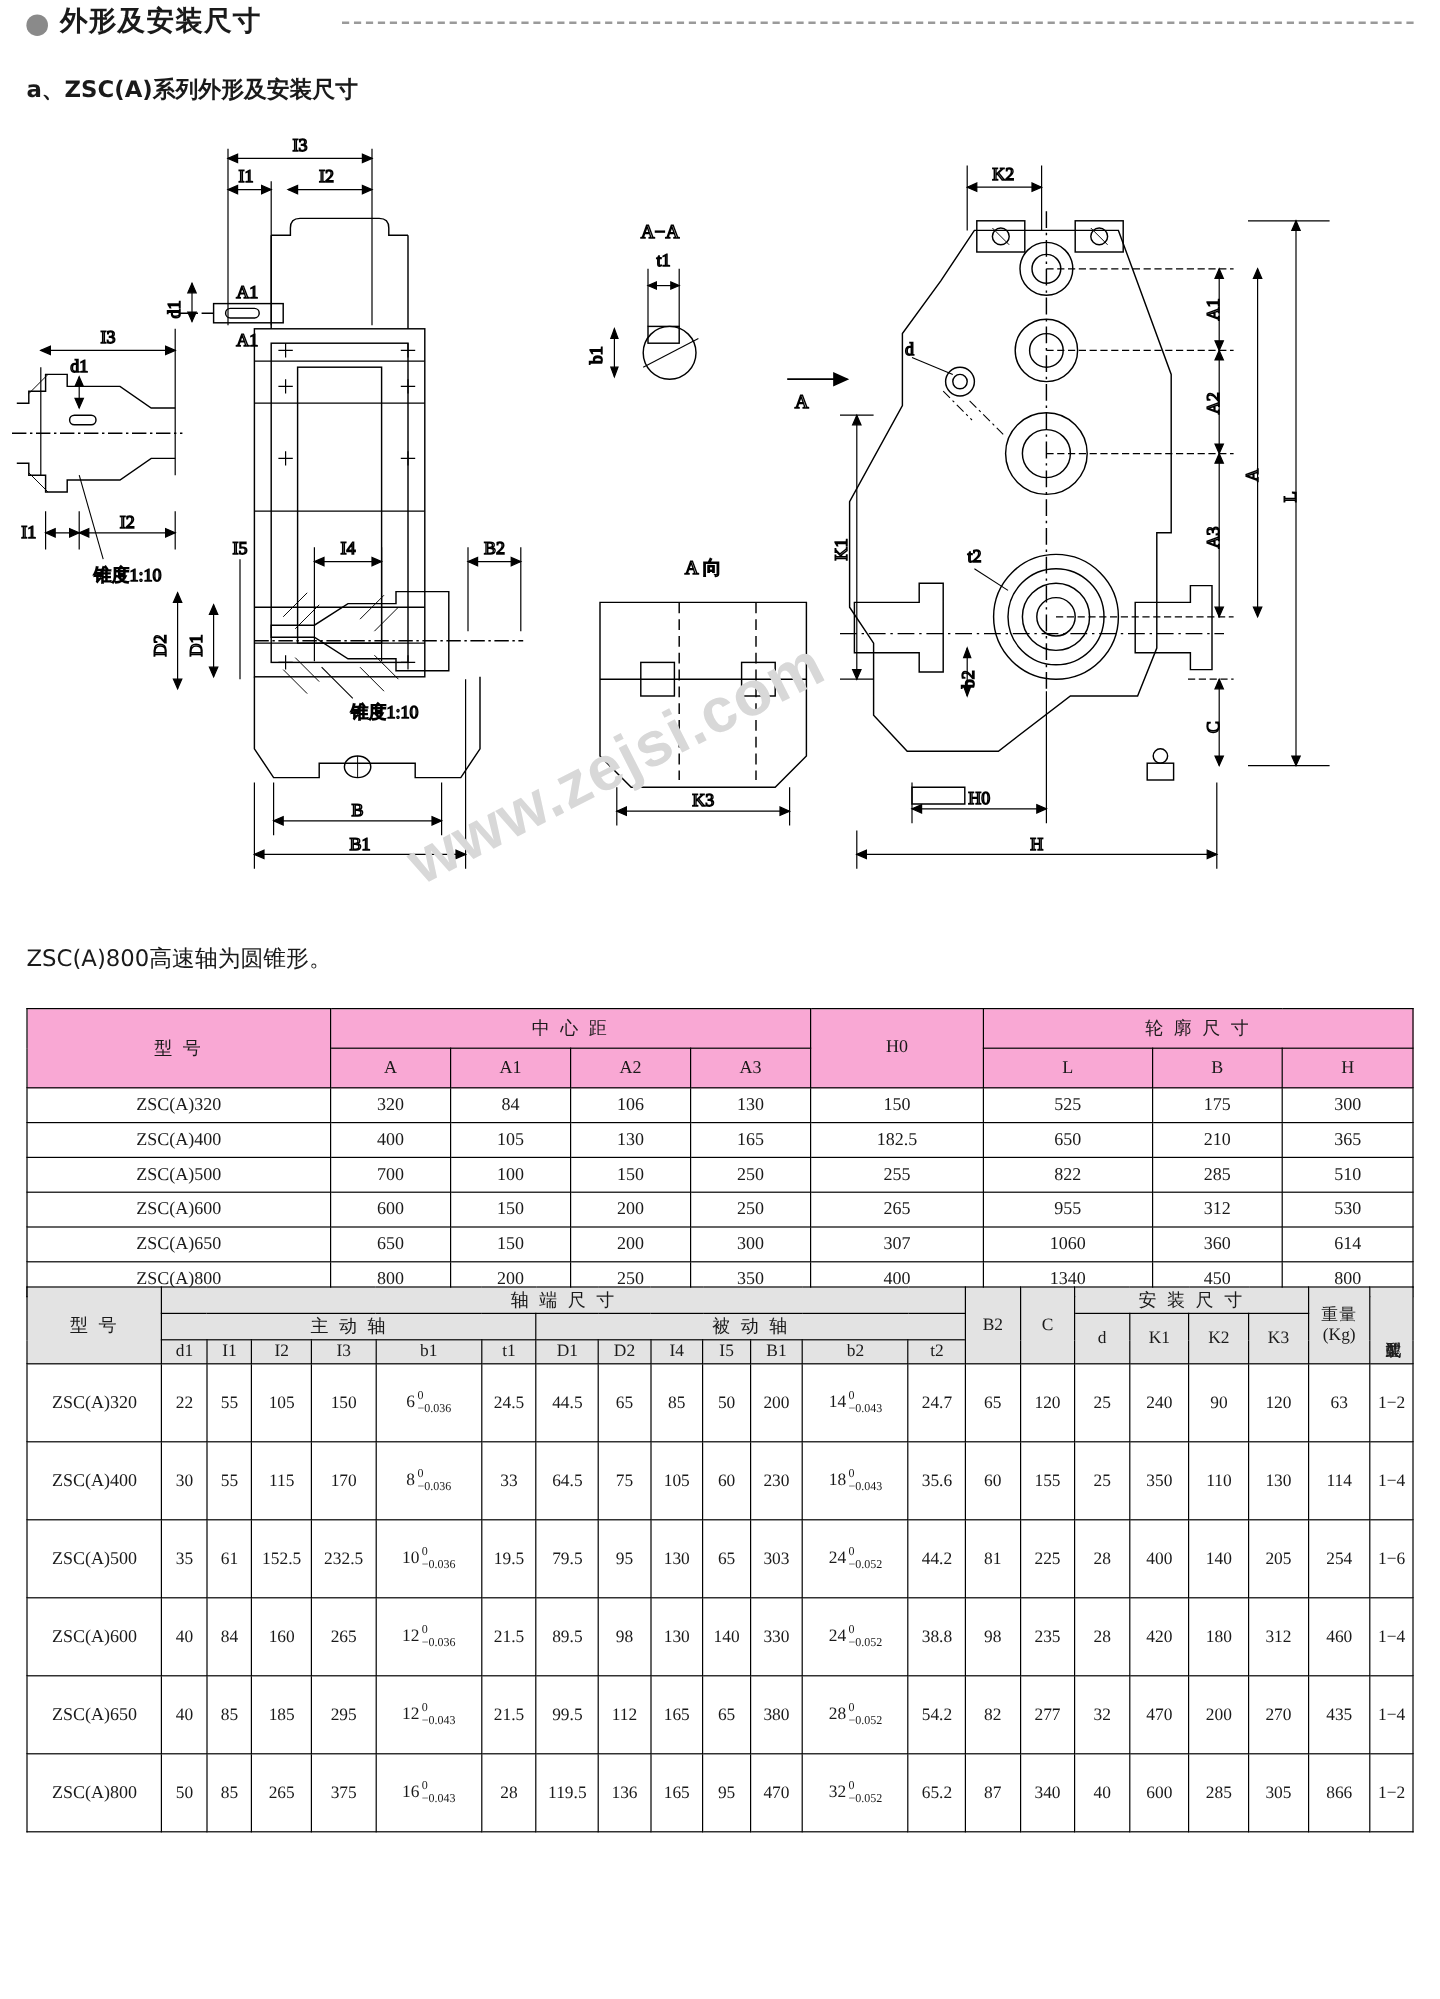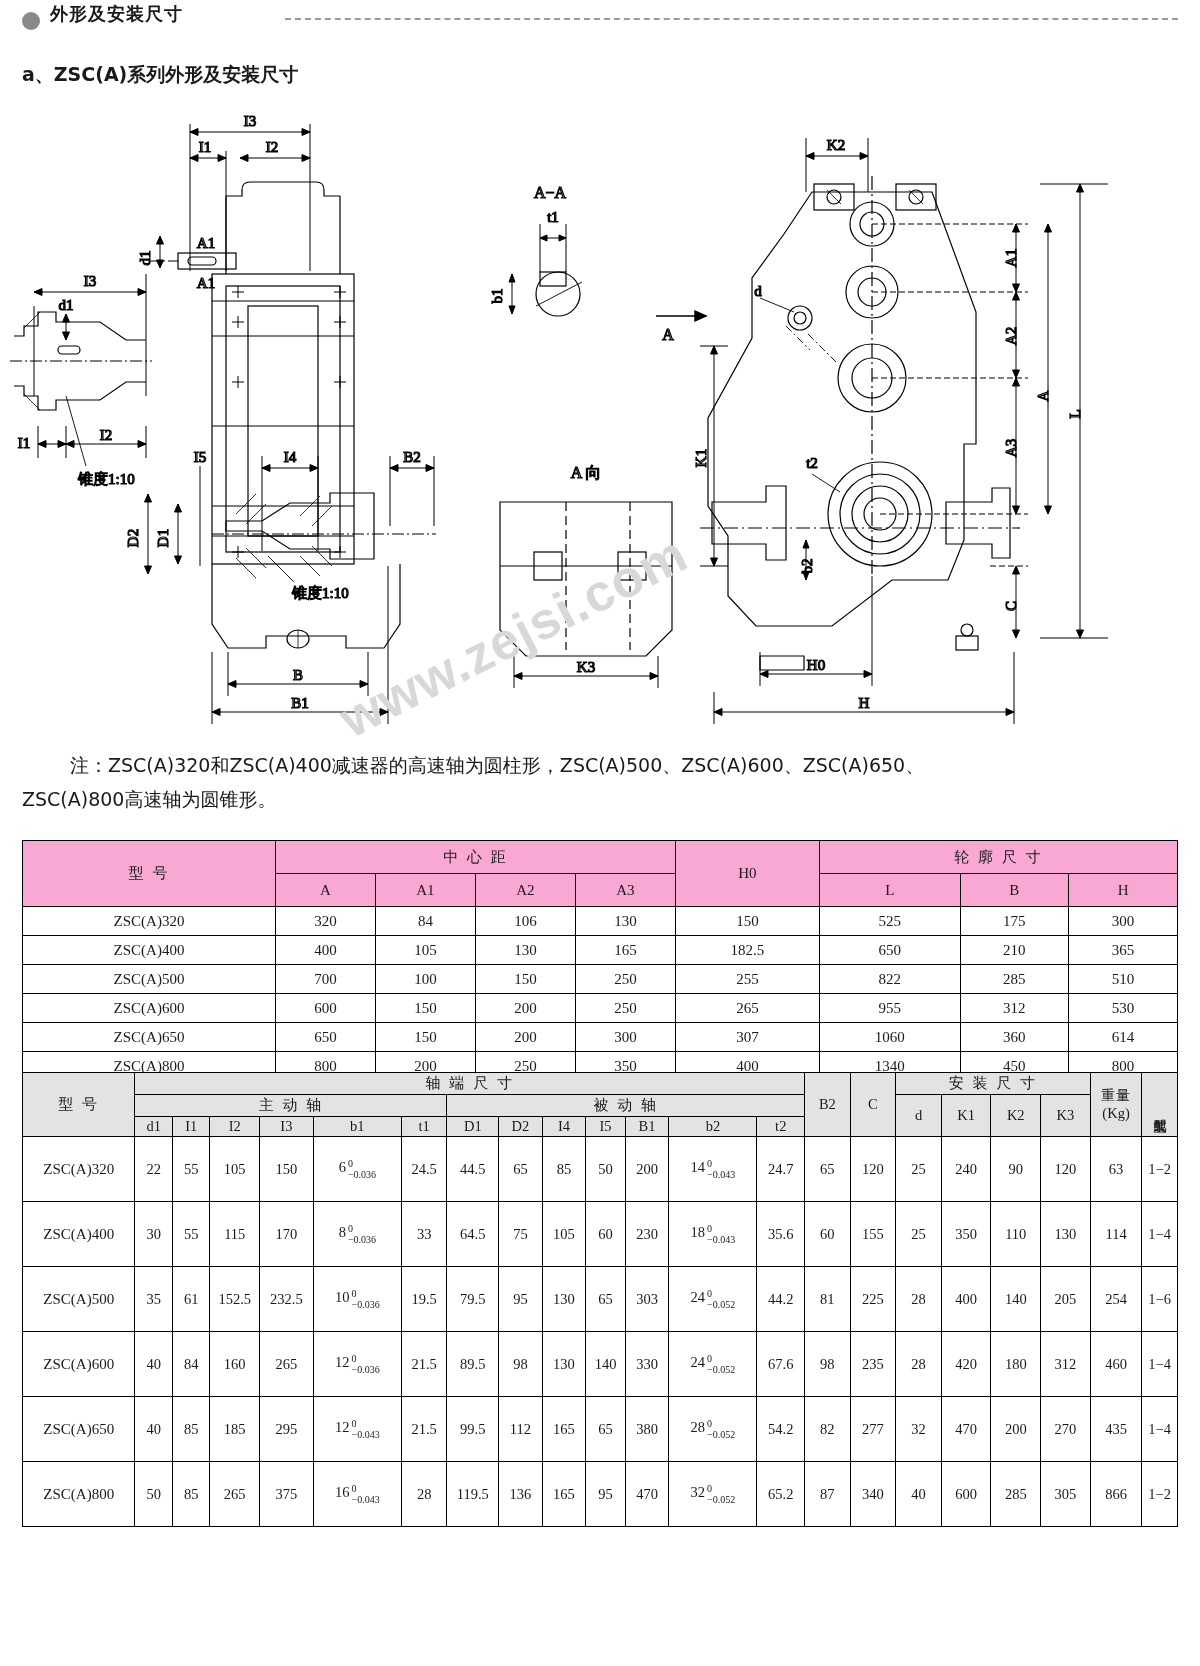--- a/index.html
+++ b/index.html
@@ -12,21 +12,21 @@
   .page-header {
     position:absolute; left:0; top:0; width:1200px; height:44px;
   }
   .hdr-bullet {
     position:absolute; left:22px; top:12px; width:18px; height:18px;
     border-radius:50%; background:#8a8a8a;
   }
   .hdr-title {
     position:absolute; left:50px; top:2px;
     font-family:"DejaVu Sans", sans-serif;
-    font-weight:bold; font-size:18px; letter-spacing:1px;
+    font-weight:bold; font-size:23px; letter-spacing:1px;
   }
   .hdr-rule {
     position:absolute; left:285px; top:18px; width:893px; height:0;
     border-top:2px dashed #9a9a9a;
   }
   .subtitle {
     position:absolute; left:22px; top:62px;
     font-family:"DejaVu Sans", sans-serif; font-size:19px;font-weight:bold;
   }
   
@@ -398,21 +398,21 @@
     <path d="M714 616 l8 -3.5 v7 z" fill="#000"></path>
     <path d="M1014 616 l-8 -3.5 v7 z" fill="#000"></path>
   </g>
   <text x="816" y="574" text-anchor="middle">H0</text>
   <text x="864" y="612" text-anchor="middle">H</text>
 </svg>
 <div class="watermark">www.zejsi.com</div>
 </div>
 
 <div class="note">
-  <span class="ind"></span><span>注：ZSC(A)320和ZSC(A)400减速器的高速轴为圆柱形，ZSC(A)500、ZSC(A)600、ZSC(A)650、</span><br>
+  <span class="ind"></span><br>
   <span>ZSC(A)800高速轴为圆锥形。</span>
 </div>
 
 <table class="t1">
   <tbody>
       <tr>
     <th class="modelcol" rowspan="2"><span class="hdr-cn">型   号</span></th>
     <th colspan="4"><span class="hdr-cn">中 心 距</span></th>
     <th rowspan="2"><span>H0</span></th>
     <th colspan="3"><span class="hdr-cn">轮 廓 尺 寸</span></th>
@@ -617,21 +617,21 @@
     <td>160</td>
     <td>265</td>
     <td><span>12</span><span class="tol"><i>0</i><i>−0.036</i></span></td>
     <td>21.5</td>
     <td>89.5</td>
     <td>98</td>
     <td>130</td>
     <td>140</td>
     <td>330</td>
     <td><span>24</span><span class="tol"><i>0</i><i>−0.052</i></span></td>
-    <td>67.6</td>
+    <td>38.8</td>
     <td>98</td>
     <td>235</td>
     <td>28</td>
     <td>420</td>
     <td>180</td>
     <td>312</td>
     <td>460</td>
     <td>1−4</td>
   </tr>
 

